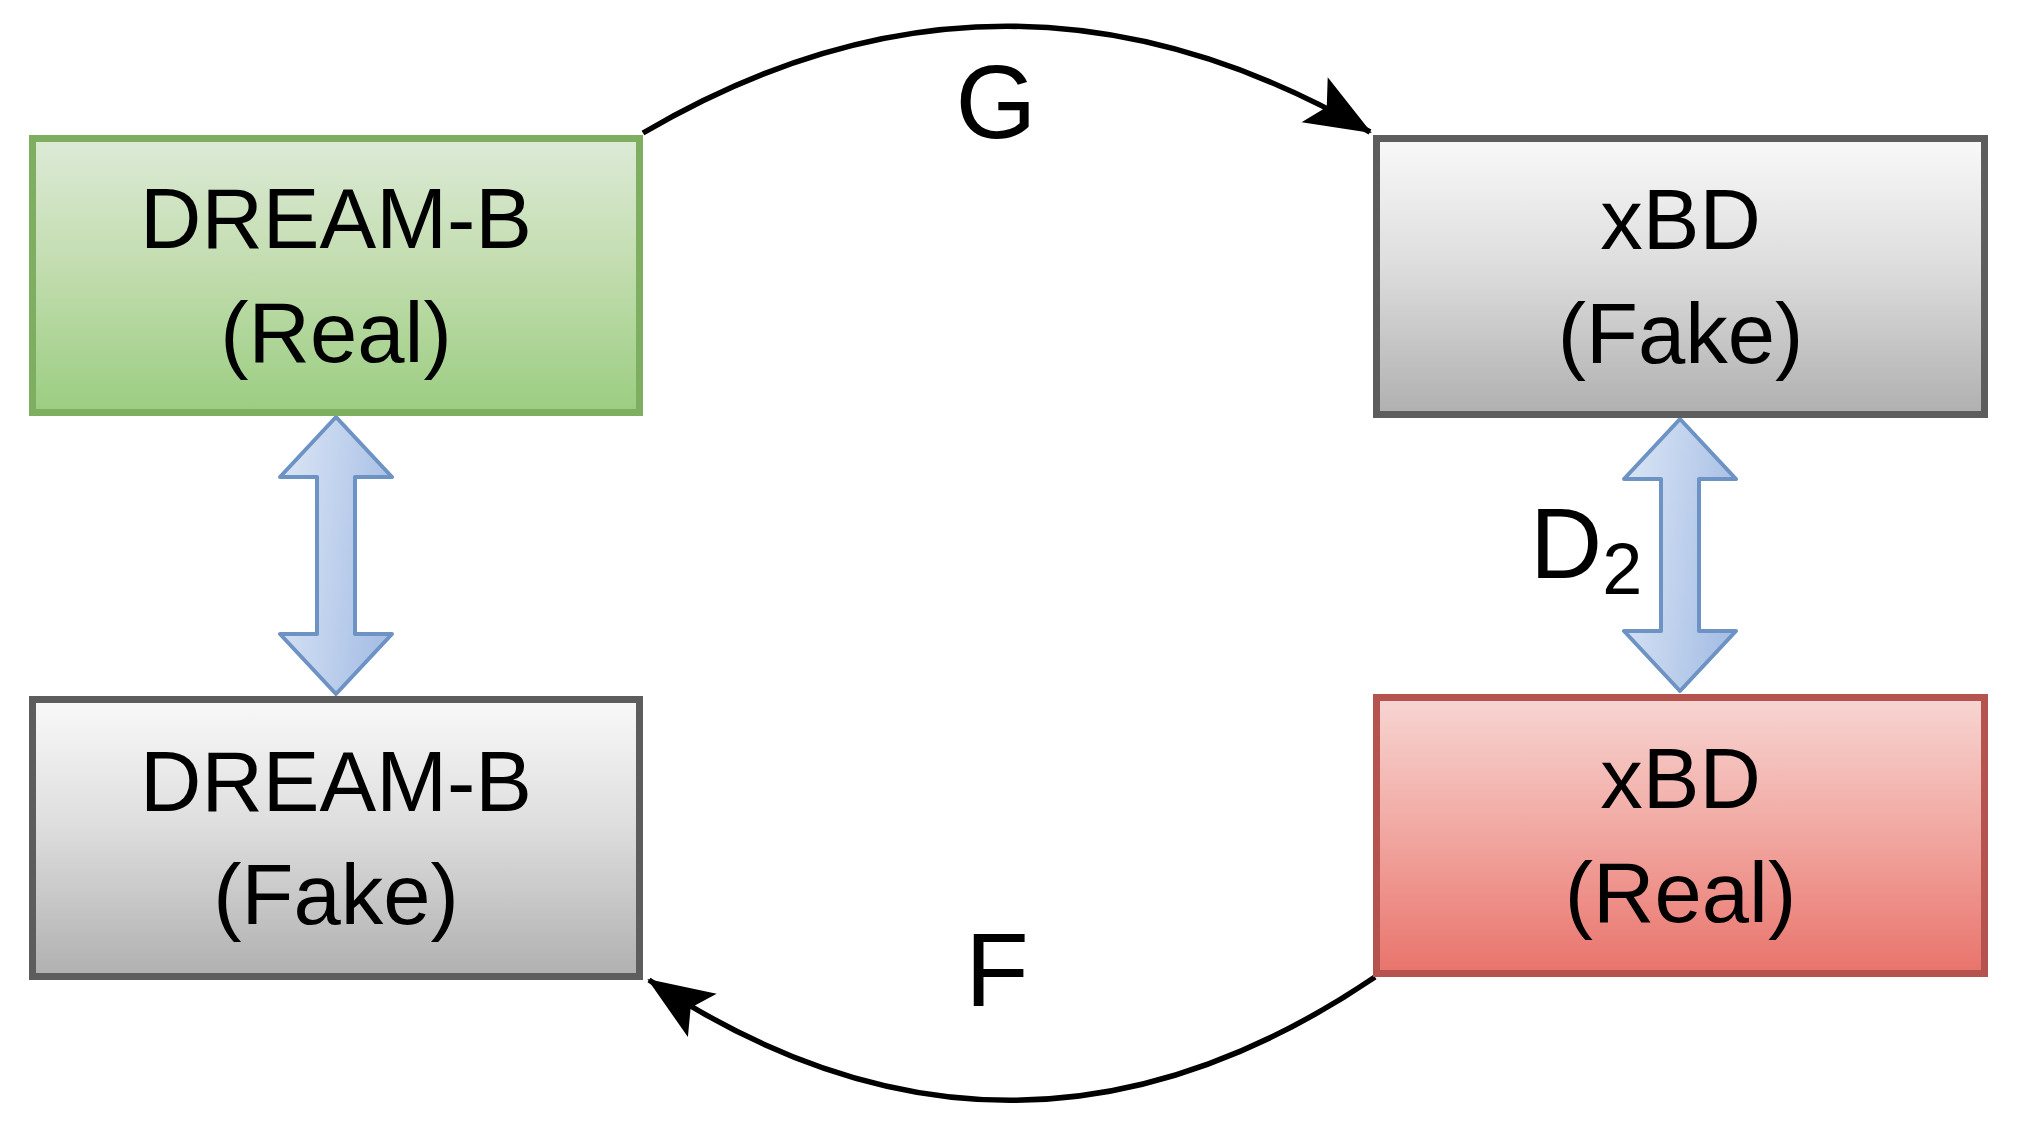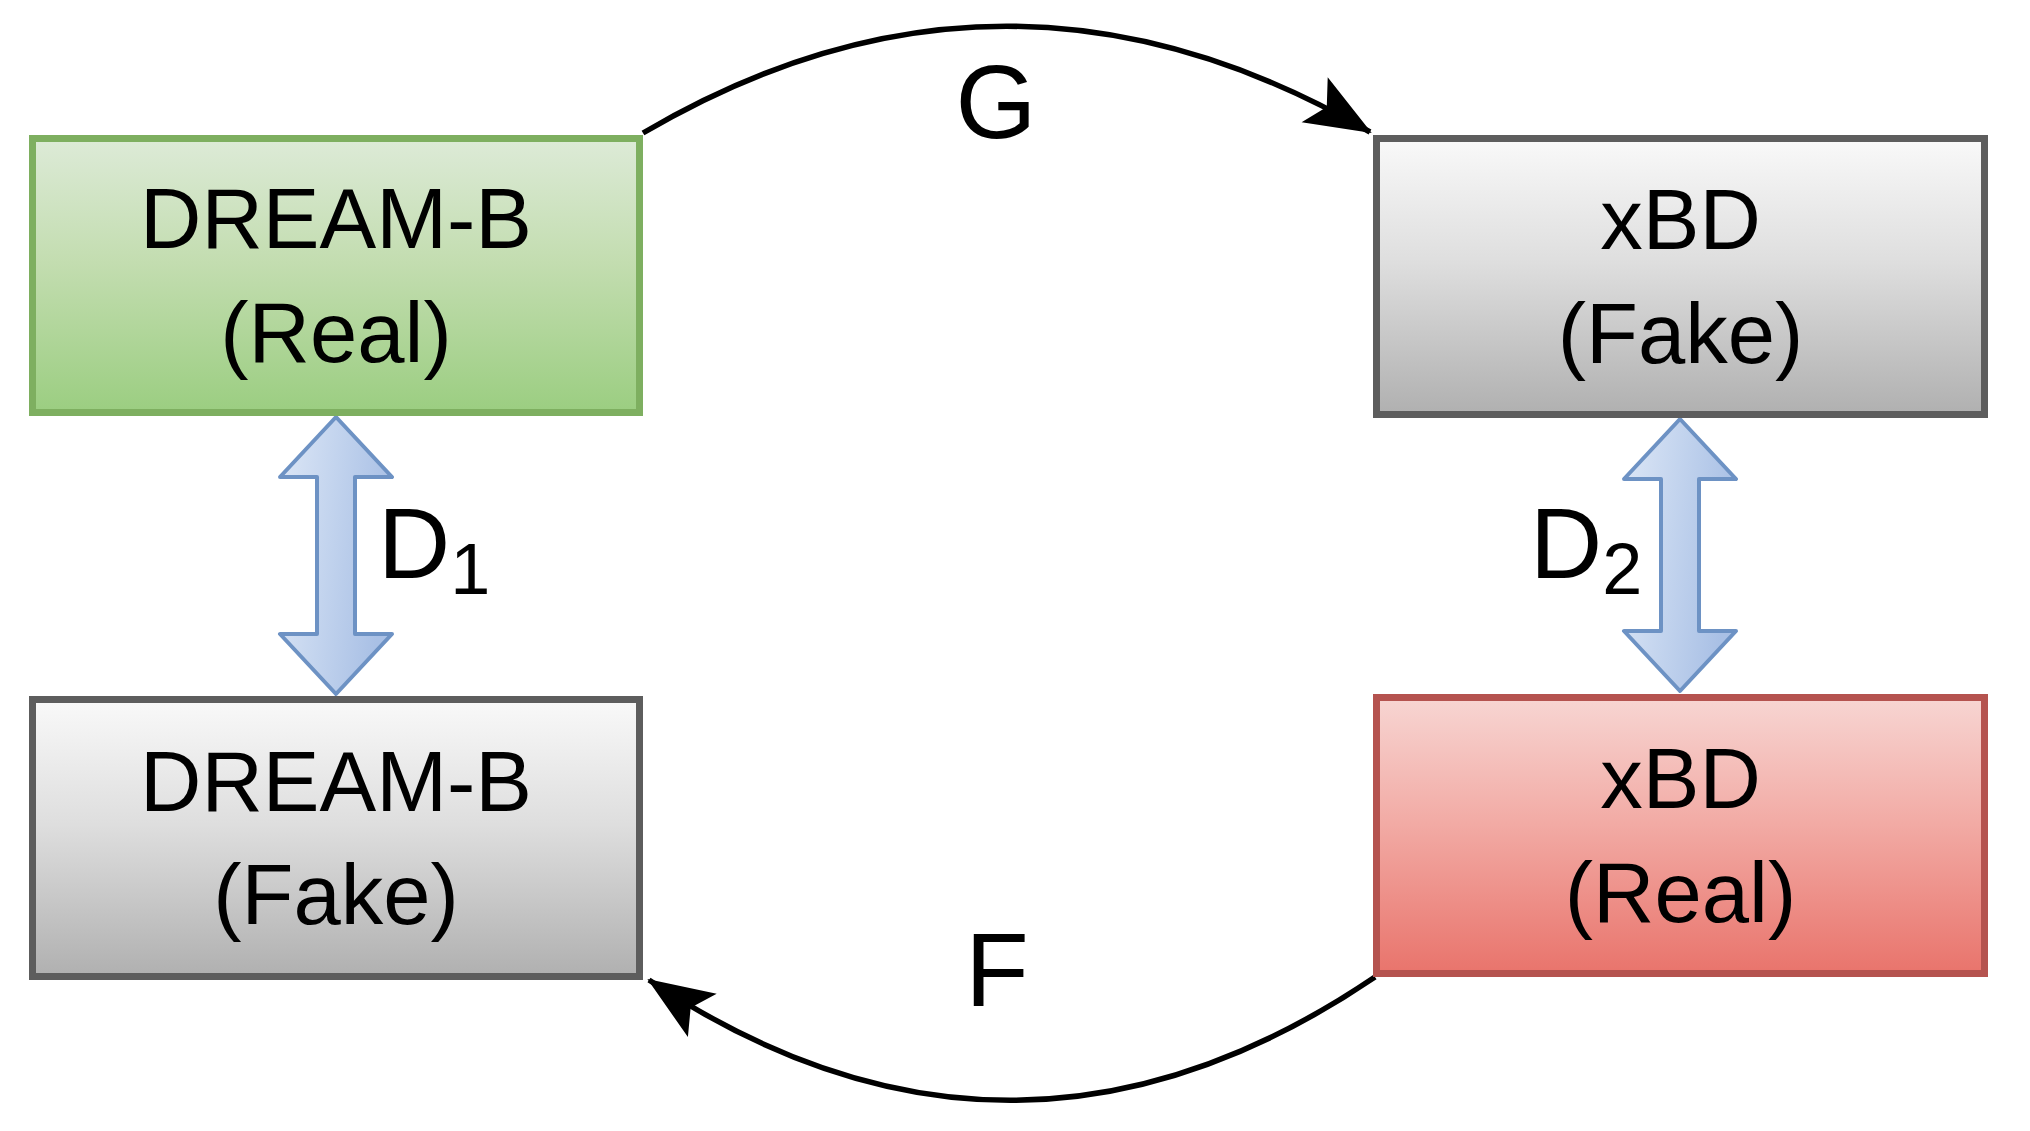--- a/index.html
+++ b/index.html
@@ -106,17 +106,16 @@
   </div>
 
   <div class="node node-red">
     <div>xBD</div>
     <div>(Real)</div>
   </div>
 
   <div class="edge-label label-g">G</div>
   <div class="edge-label label-f">F</div>
 
-  <div class="edge-label label-d1"><span>D</span><span class="sub">1</span></div>
 
   <div class="edge-label label-d2"><span>D</span><span class="sub">2</span></div>
 
 </div>
 
 </body></html>

